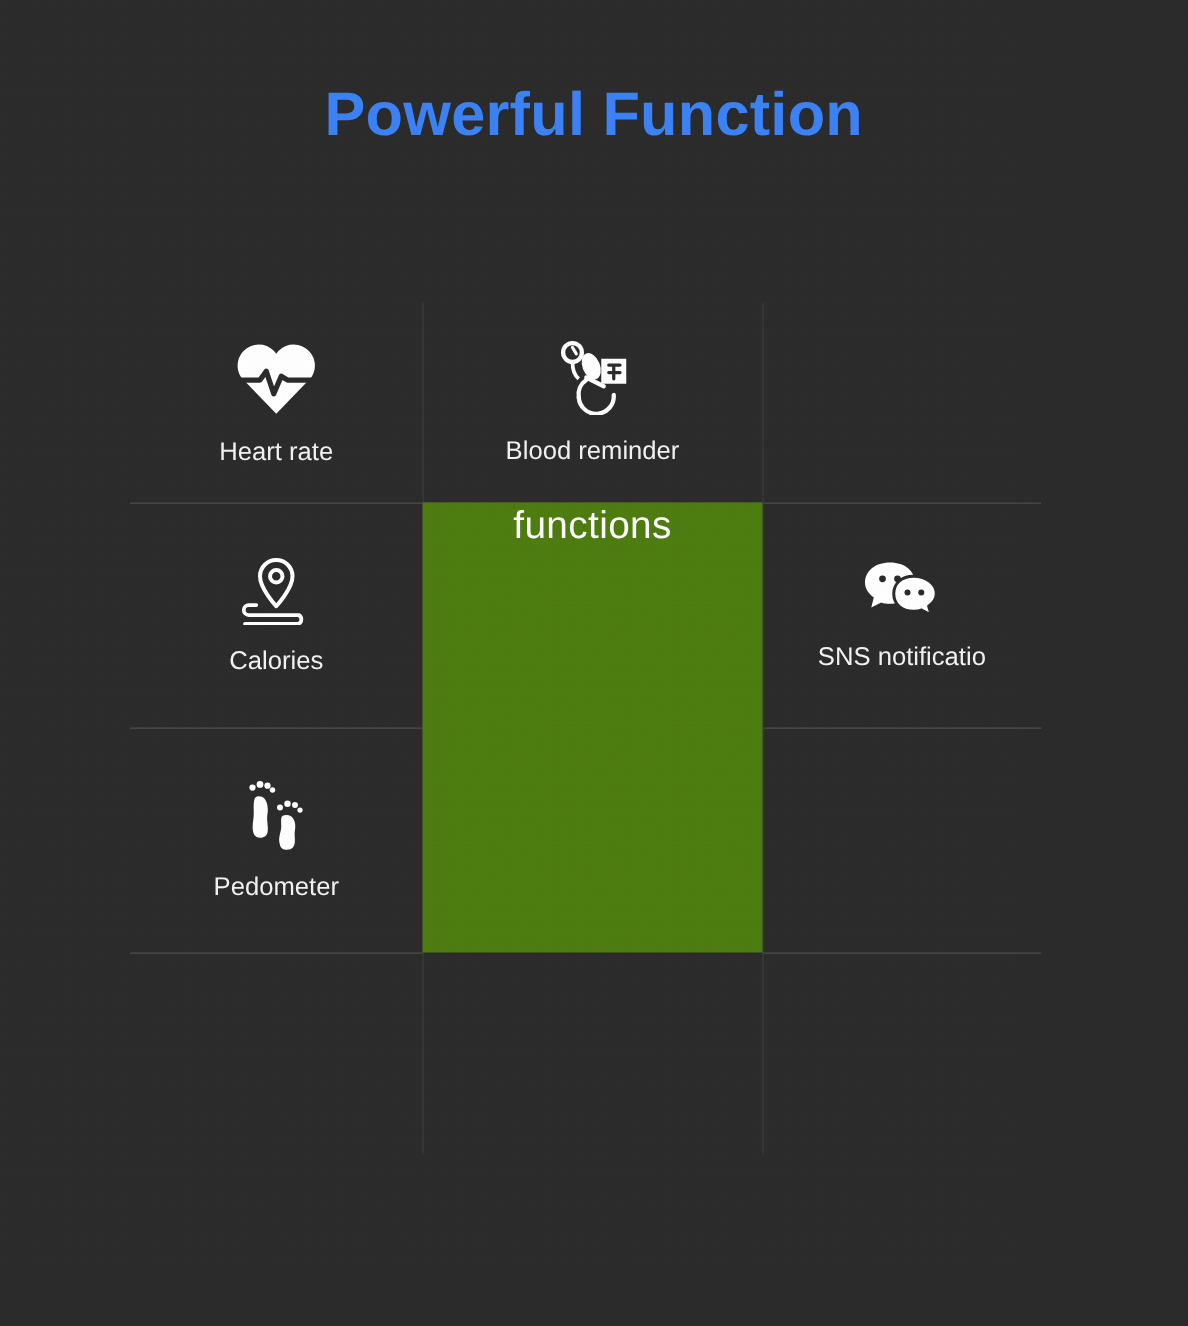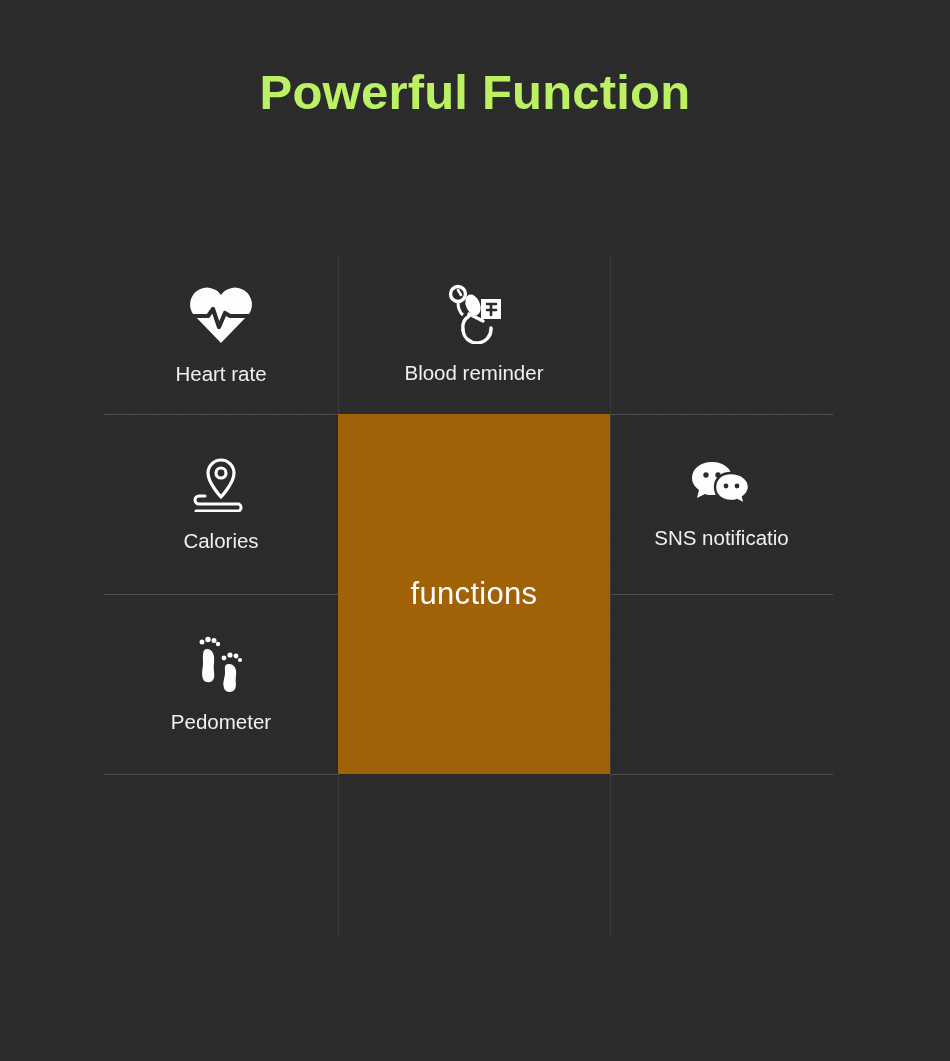--- a/index.html
+++ b/index.html
@@ -25,31 +25,31 @@
       repeating-linear-gradient(90deg, rgba(255,255,255,0.015) 0px, rgba(0,0,0,0.022) 1px, rgba(255,255,255,0.01) 2px, rgba(0,0,0,0.015) 3px);
     z-index: 30;
   }
 
   #page-title {
     position: absolute;
     top: 64px;
     left: 0;
     width: 950px;
     text-align: center;
-    color: #bef264;
+    color: #3b82f6;
     font-size: 49px;
     font-weight: bold;
     letter-spacing: 0.2px;
     z-index: 5;
   }
 
   #grid-wrap {
     position: absolute;
     left: 104px;
-    top: 254px;
+    top: 242px;
     width: 729px;
     height: 681px;
     z-index: 4;
   }
 
   .grid {
     position: absolute;
     inset: 0;
     display: grid;
     grid-template-columns: 234px 272px 223px;
@@ -75,23 +75,23 @@
     white-space: nowrap;
   }
 
   
   #center-panel {
     position: absolute;
     left: 234px;
     top: 160px;
     width: 272px;
     height: 360px;
-    background: #a16207;
+    background: #4d7c0f;
     display: flex;
-    align-items: center;
+    align-items: flex-start;
     justify-content: center;
     z-index: 6;
   }
   #center-panel .center-label {
     color: #ffffff;
     font-size: 31px;
     letter-spacing: 0.3px;
   }
 
   

